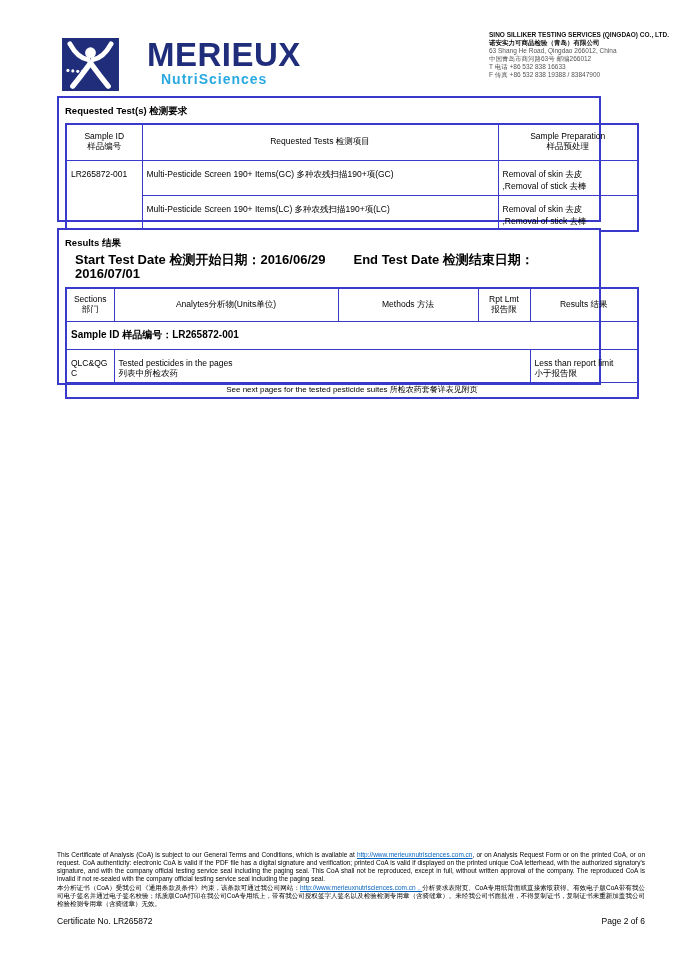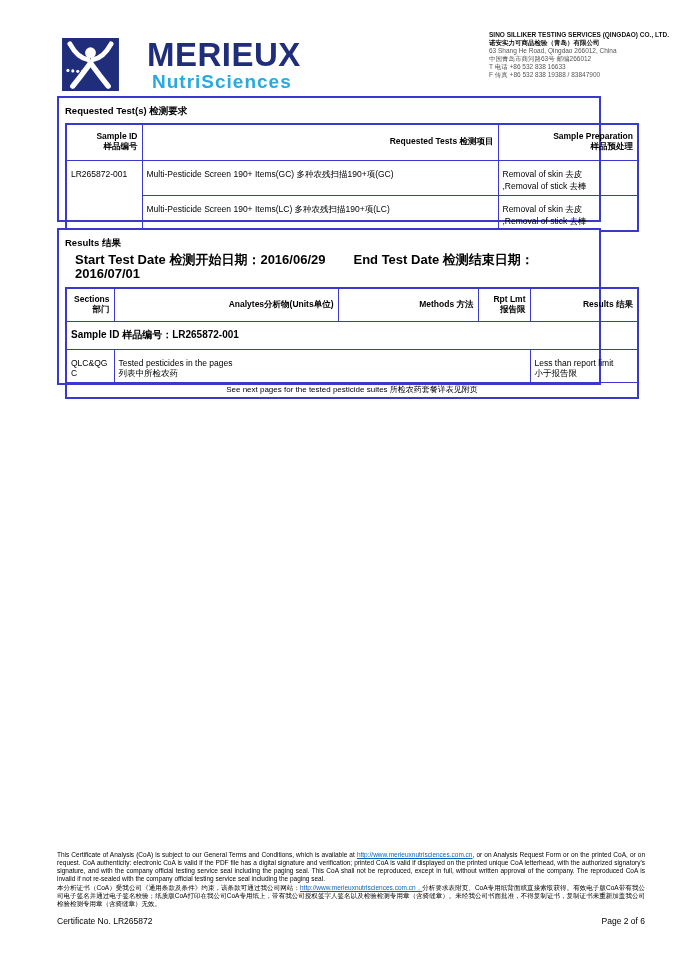--- a/index.html
+++ b/index.html
@@ -8,36 +8,36 @@
     position:relative; width:674px; height:955px; margin:0 auto;
     background:#ffffff; font-family:"Liberation Sans", sans-serif; color:#000;
     overflow:hidden;
   }
 
   
   .logo { position:absolute; left:62px; top:38px; display:flex; align-items:flex-start;gap:25px; }
   .logo-icon { width:57px; height:53px; display:block; }
   .logo-text { margin-left:3px; line-height:1; }
   .brand { font-size:33px; font-weight:bold; color:#1f2d7b; letter-spacing:0.5px; }
-  .subbrand { font-size:19px; font-weight:bold; color:#29a9e0; letter-spacing:1px; margin-top:1px; margin-left:5px; }
+  .subbrand { font-size:14px; font-weight:bold; color:#29a9e0; letter-spacing:1px; margin-top:1px; margin-left:14px; }
 
   .company-info { position:absolute; left:489px; top:31px; width:181px; font-size:6.5px; line-height:8px; color:#555; }
   .company-info .b { font-weight:bold; color:#111; }
 
   
   .box { position:absolute; left:57px; width:544px; border:2px solid #3939cc; background:#fff; }
   .box1 { top:96px; height:126px; }
   .box2 { top:228px; height:157px; }
   .box-title { font-size:9.5px; font-weight:bold; padding:6px 6px 0 6px; line-height:13px; }
   .dates-line { font-size:13px; font-weight:bold; padding:4px 6px 0 16px; line-height:14px; }
   .dates-line .gap { display:inline-block; width:28px; }
 
   table { border-collapse:collapse; table-layout:fixed; width:572px; margin:6px 6px 0 6px; border:2px solid #3939cc; }
   th, td { border:1.5px solid #3939cc; font-size:8.5px; white-space:pre-line; vertical-align:middle; padding:2px 4px; word-wrap:break-word; }
-  th { font-weight:bold; text-align:right; }
+  th { font-weight:normal; text-align:center; }
   td { text-align:left; }
   .va-top { vertical-align:top; padding-top:8px; }
   .t1 .h-row th { height:36px; }
   .t1 .d-row td { height:26px; }
   .t2 .h-row th { height:33px; }
   .t2 .sid-row td { height:28px; font-size:10px; font-weight:bold; }
   .t2 .d-row td { height:28px; }
   .t2 .note-row td { height:16px; font-size:8px; padding:1px 4px;text-align:center; }
 
   

